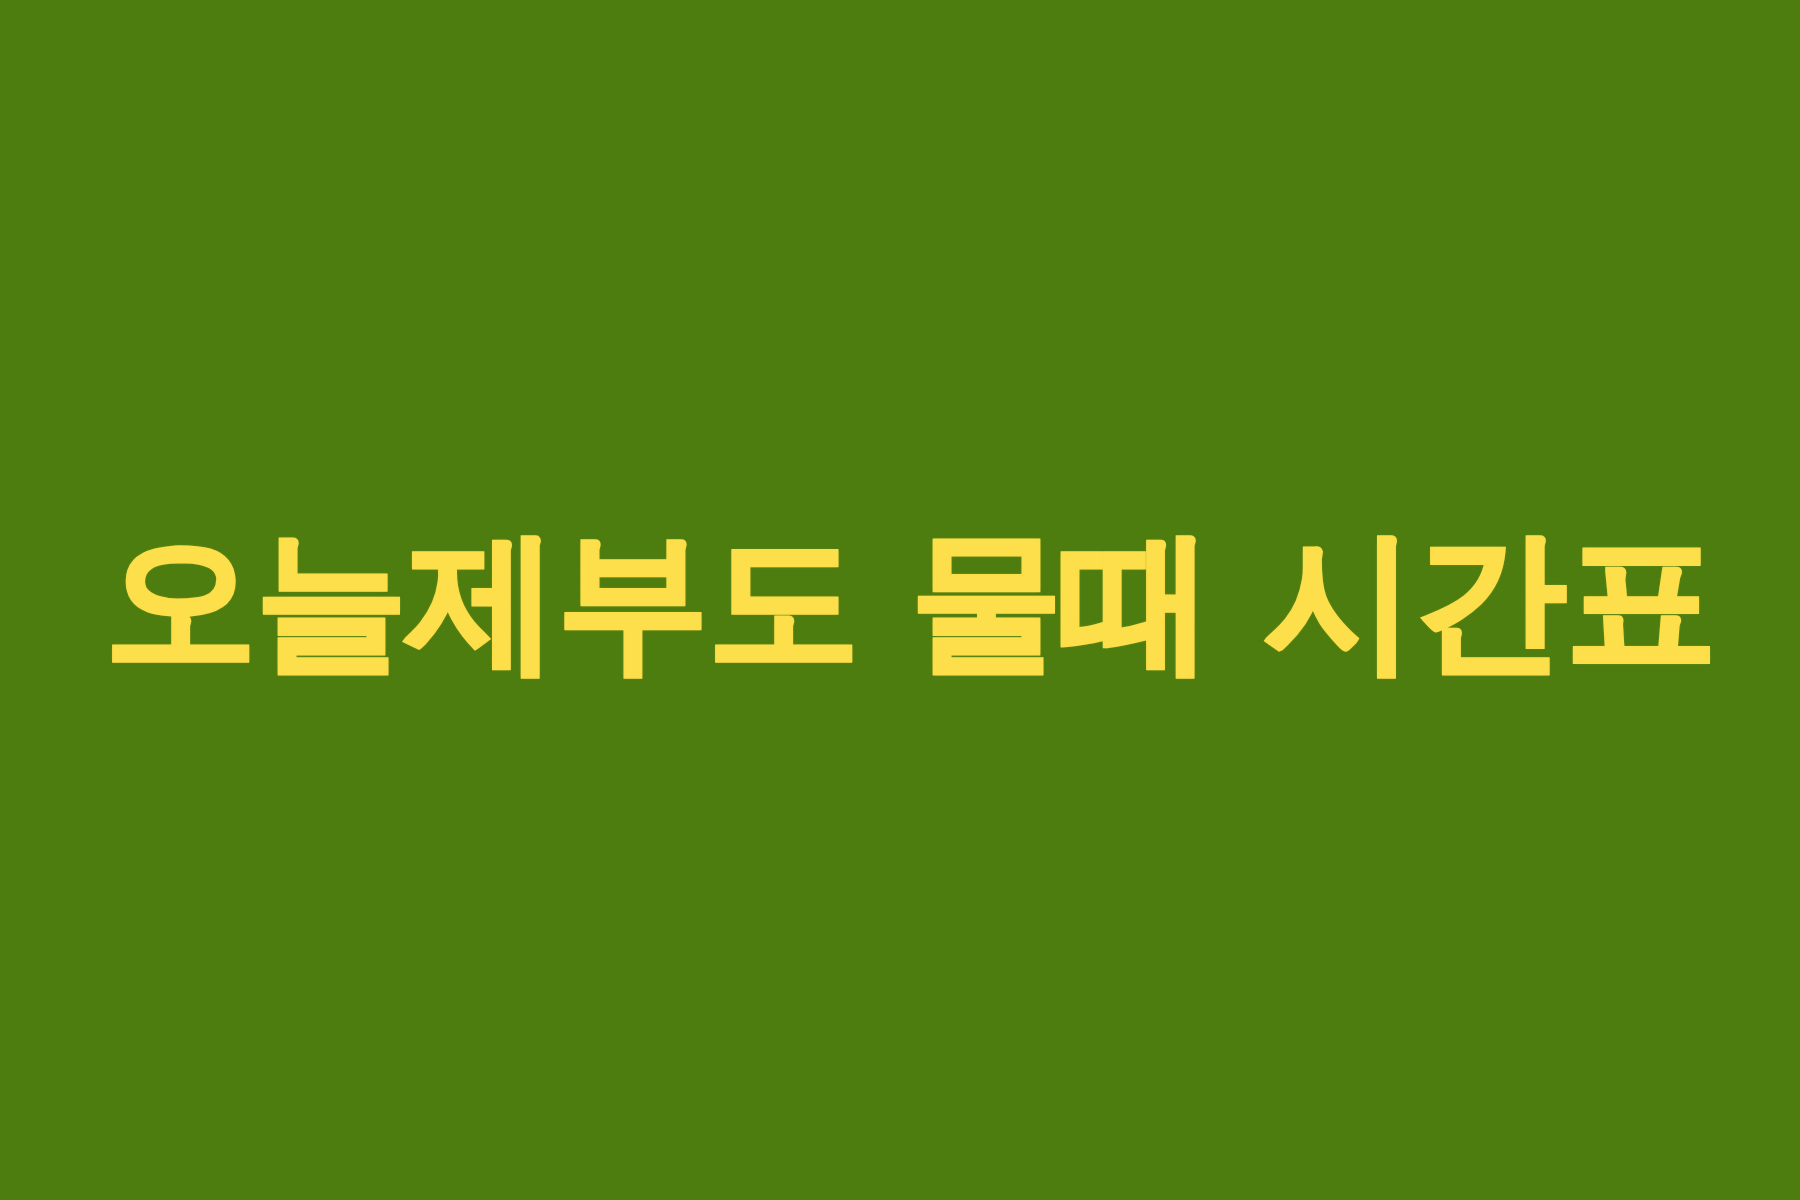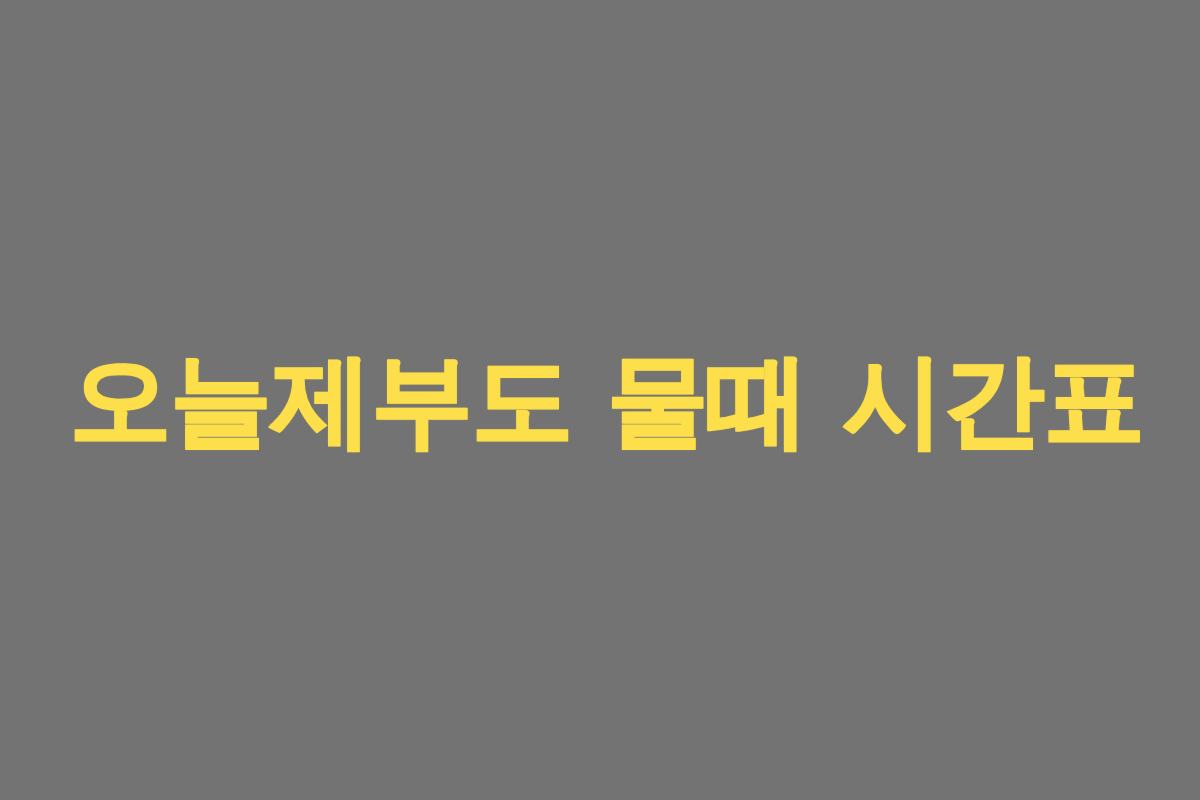--- a/index.html
+++ b/index.html
@@ -13,21 +13,21 @@
     height: 800px;
     overflow: hidden;
     font-family: "Liberation Sans", "DejaVu Sans", sans-serif;
   }
 
   #thumbnail-card {
     position: relative;
     box-sizing: border-box;
     width: 1200px;
     height: 800px;
-    background: #737373;
+    background: #4d7c0f;
     display: flex;
     align-items: center;
     justify-content: center;
     overflow: hidden;
   }
 
   #title-block {
     width: 1060px;
     text-align: center;
     user-select: none;

